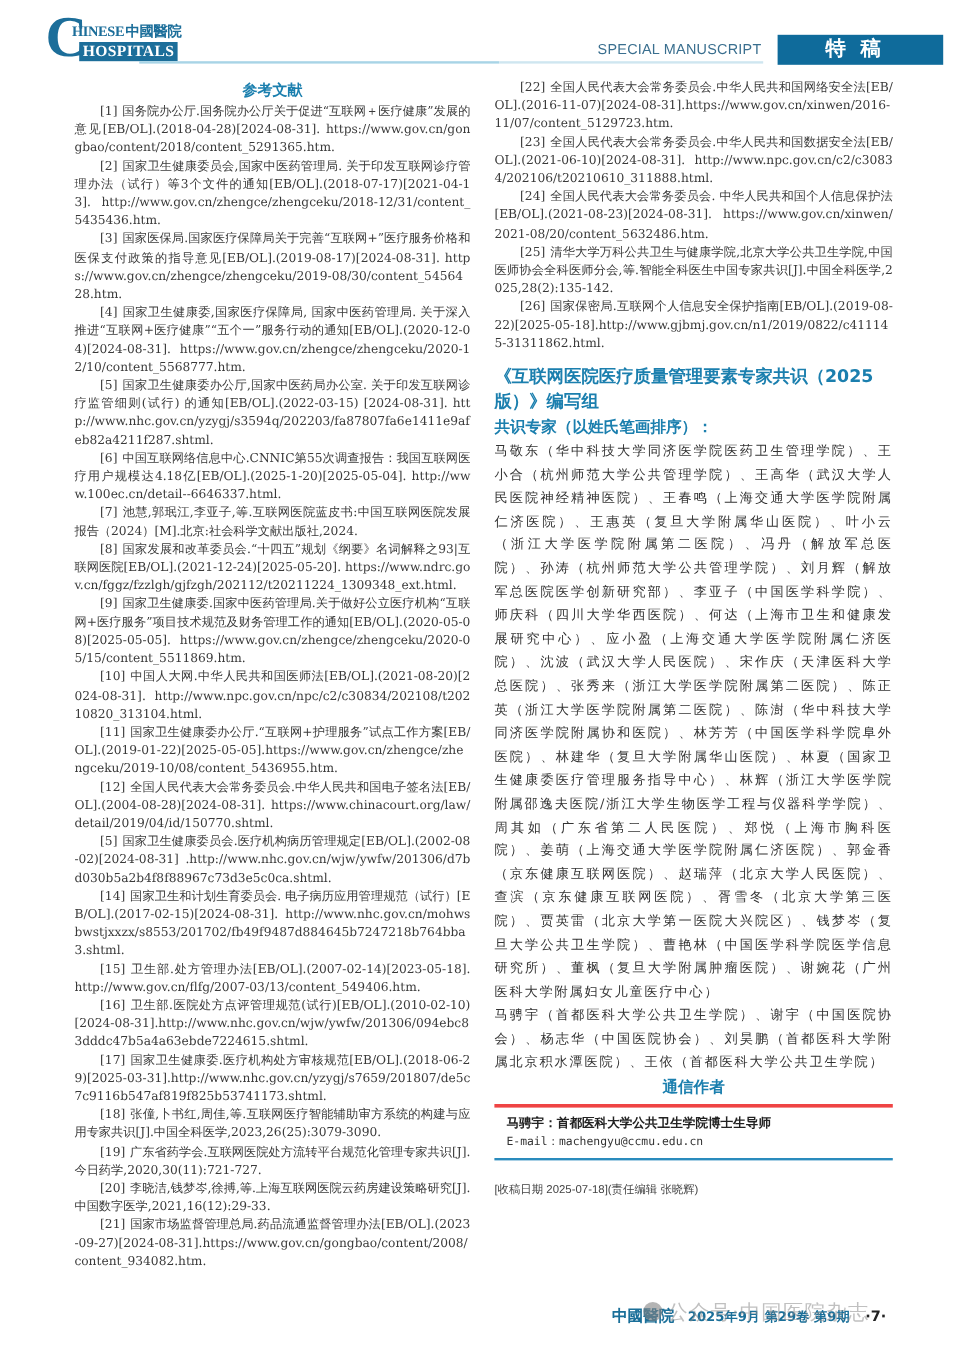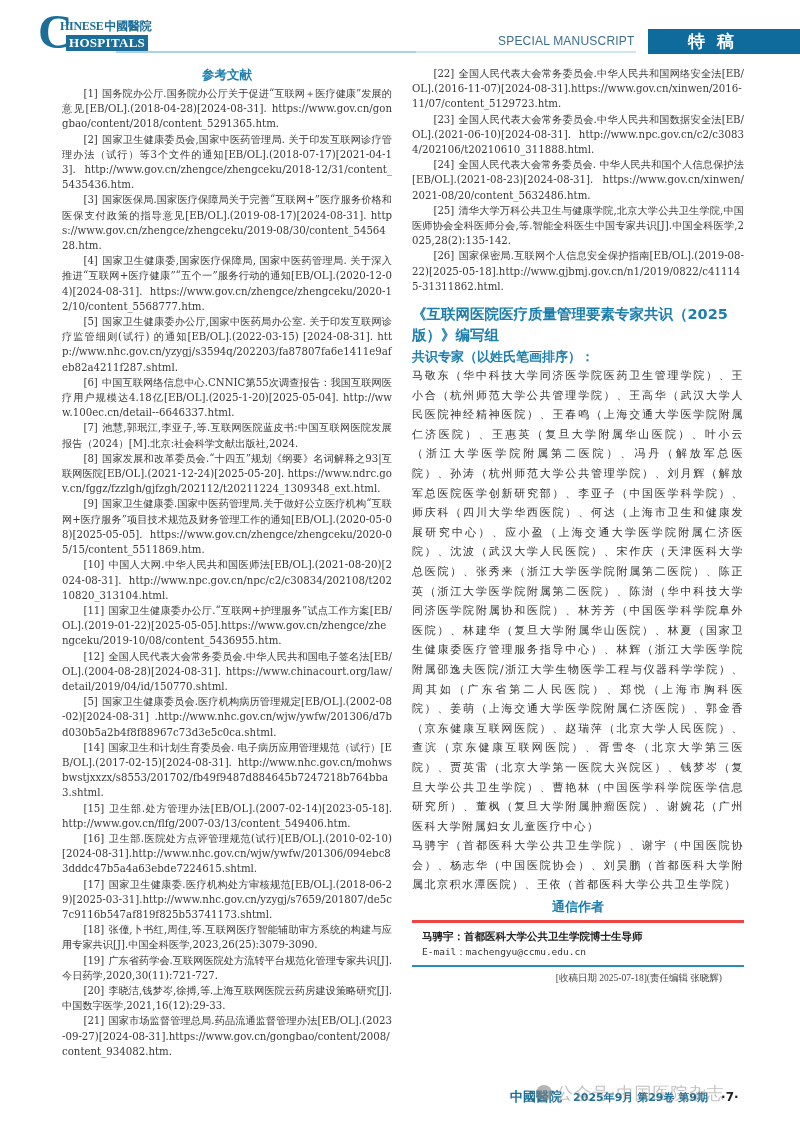--- a/index.html
+++ b/index.html
@@ -12,21 +12,21 @@
   .logo .top { position: absolute; left: 22px; top: 6px; font-family: "Liberation Serif", serif;
                font-size: 12px; font-weight: bold; color: #1c6e9a; letter-spacing: -0.3px; white-space: nowrap; }
   .logo .top span.cn { font-size: 12px; margin-left: 1px; }
   .logo .bottom { position: absolute; left: 28px; top: 23px; background: #1c6e9a; color: #fff;
                   font-family: "Liberation Serif", serif; font-size: 13px; font-weight: bold;
                   padding: 0 3px; line-height: 16px; letter-spacing: 0.3px; }
   .header-rule { position: absolute; left: 116px; top: 51px; width: 300px; height: 2px; background: #a8d4e6; }
   .header-rule2 { position: absolute; left: 416px; top: 51px; width: 220px; height: 2px; background: #cfe6f0; }
   .manuscript { position: absolute; left: 498px; top: 34px; font-family: "Liberation Sans", sans-serif;
                 font-size: 12px; color: #3a6f8f; letter-spacing: 0.2px; }
-  .tag { position: absolute; left: 648px; top: 29px; width: 152px; height: 25px; background: #0f6b9b;
+  .tag { position: absolute; left: 648px; top: 29px; width: 138px; height: 25px; background: #0f6b9b;
          color: #fff; font-family: "DejaVu Sans", sans-serif; font-weight: bold; font-size: 17px;
          line-height: 25px; padding-left: 40px; box-sizing: border-box; letter-spacing: 12px; }
 
   .col { position: absolute; font-size: 10.2px; line-height: 15.2px; color: #3a3a3a; }
   .col-left { left: 62px; top: 66px; width: 330px; }
   .col-right { left: 412px; top: 66px; width: 332px; }
   .refs-title { text-align: center; font-family: "DejaVu Sans", sans-serif; font-weight: bold;
                 color: #1b7fae; font-size: 12.5px; line-height: 18px; margin-bottom: 2px; }
   .ref { text-indent: 2.1em; text-align: justify; word-break: break-all; margin: 0; }
   .ref .num { margin-right: 0.4em; }
@@ -36,22 +36,22 @@
   .sub-title { font-family: "DejaVu Sans", sans-serif; font-weight: bold; color: #1b7fae;
                font-size: 13px; line-height: 19px; margin-top: 1px; }
   .experts { font-family: "DejaVu Serif", serif; font-size: 11px; line-height: 19.6px;
              letter-spacing: 1.5px; text-align: justify; color: #333; word-break: break-all; }
   .corr-title { text-align: center; font-family: "DejaVu Sans", sans-serif; font-weight: bold;
                 color: #1b7fae; font-size: 13px; line-height: 20px; margin-top: 2px; }
   .corr-box { border-top: 3px solid #ef4444; border-bottom: 2px solid #2a8bbd; margin-top: 3px;
               padding: 5px 10px 6px 10px; }
   .corr-name { font-weight: bold; font-size: 10.5px; line-height: 16px; color: #222; }
   .corr-email { font-family: "DejaVu Sans Mono", monospace; font-size: 9.5px; line-height: 15px; color: #333; }
-  .received { text-align: right; font-family: Liberation Serif, serif; font-size: 9.5px;
-              color: #444; margin-top: 4px; padding-right: 22px; }
+  .received { font-family: Liberation Sans, sans-serif; font-size: 9.5px;
+              color: #444; margin-top: 17px; padding-right: 22px; }
 
   .footer { position: absolute; left: 510px; top: 1086px; height: 24px; white-space: nowrap;
             font-family: "DejaVu Sans", sans-serif; }
   .footer .journal { font-weight: bold; color: #1a6f99; font-size: 13px; font-family: "DejaVu Serif", serif; }
   .footer .issue { color: #1a6f99; font-size: 11px; font-weight: bold; margin-left: 6px; }
   .footer .page { color: #222; font-size: 12px; font-weight: bold; margin-left: 8px; }
   .watermark { position: absolute; left: 536px; top: 1082px; font-family: "DejaVu Sans", sans-serif;
                font-size: 17px; color: rgba(140,140,140,0.55); white-space: nowrap; letter-spacing: 1px; }
   .wm-icon { display: inline-block; width: 16px; height: 16px; border-radius: 50%;
              background: rgba(130,130,130,0.6); vertical-align: -2px; margin-right: 4px; }

